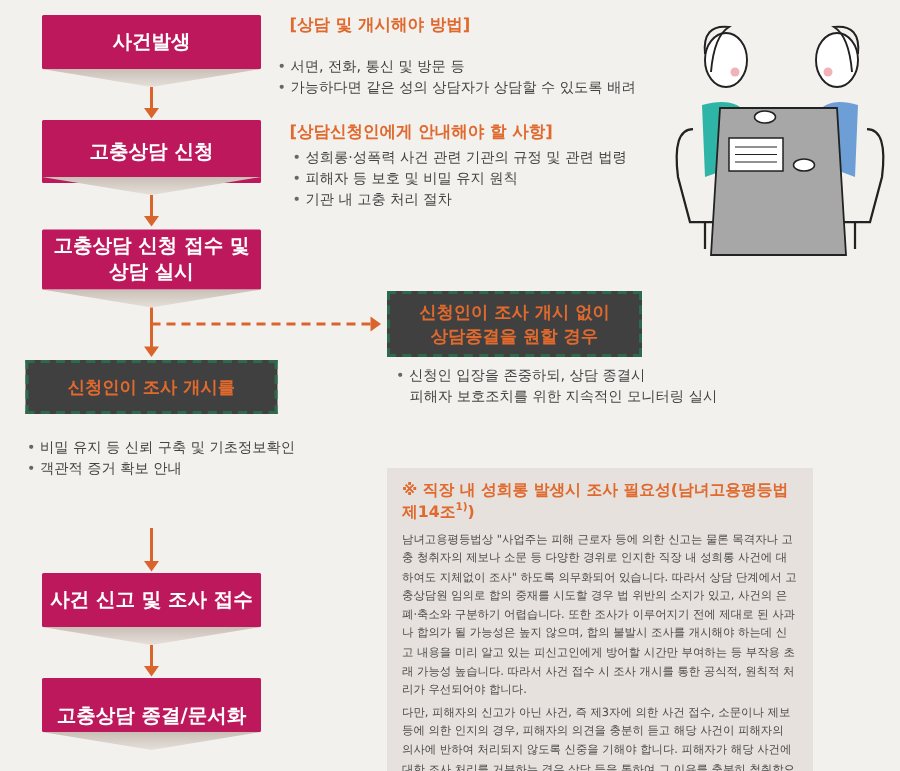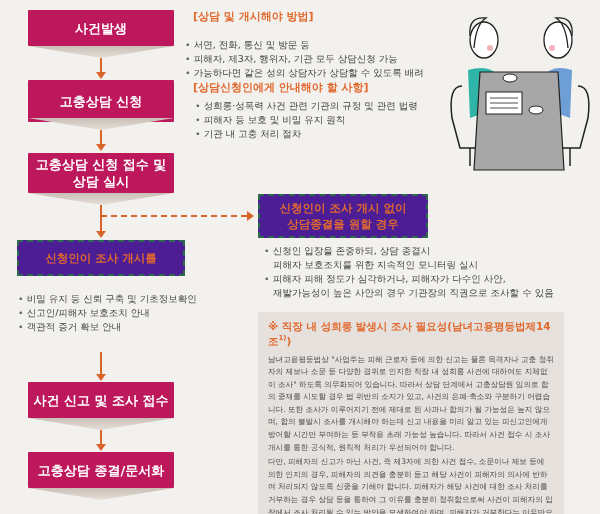--- a/index.html
+++ b/index.html
@@ -3,26 +3,26 @@
 <meta charset="utf-8">
 <style>
   html, body { margin:0; padding:0; }
   body { width:600px; height:514px; background:#f3f1ee; position:relative; overflow:hidden; font-family:"DejaVu Sans", sans-serif; color:#3a3a3a; }
   .step { position:absolute; left:28px; width:146px; background:#be185d; color:#fff; border-radius:1px; display:flex; align-items:center; justify-content:center; text-align:center; font-weight:bold; font-size:13px; line-height:17px; box-sizing:border-box; padding:2px 4px; }
   .step-shadow { position:absolute; left:28px; width:146px; height:12px; background:linear-gradient(#c9bfb6,#e6e0da); clip-path:polygon(0 0,100% 0,50% 100%); }
   .arrow-v { position:absolute; width:2px; background:#d9642c; }
   .arrow-v::after { content:""; position:absolute; left:-4px; bottom:-5px; border-left:5px solid transparent; border-right:5px solid transparent; border-top:7px solid #d9642c; }
   .dash-h { position:absolute; height:0; border-top:2px dashed #d9642c; }
   .dash-h::after { content:""; position:absolute; right:-7px; top:-6px; border-top:5px solid transparent; border-bottom:5px solid transparent; border-left:7px solid #d9642c; }
-  .case-box { position:absolute; border:2px dashed #2d6a4c; background:#4c1d95; color:#e0692e; font-weight:bold; font-size:11.5px; line-height:16px; text-align:center; display:flex; align-items:center; justify-content:center; box-sizing:border-box; }
+  .case-box { position:absolute; border:2px dashed #2d6a4c; background:#404040; color:#e0692e; font-weight:bold; font-size:11.5px; line-height:16px; text-align:center; display:flex; align-items:center; justify-content:center; box-sizing:border-box; }
   .sec-title { position:absolute; color:#e0692e; font-size:11px; font-weight:bold; }
   ul.bul { position:absolute; margin:0; padding:0; list-style:none; font-size:9.5px; line-height:14px; color:#444; }
   ul.bul li::before { content:"• "; color:#666; }
   ul.bul li.wrap { padding-left:9px; text-indent:-9px; }
-  .note { position:absolute; left:258px; top:312px; width:306px; height:202px; background:#e6e1dc; padding:8px 10px; box-sizing:border-box; }
+  .note { position:absolute; left:258px; top:312px; width:284px; height:202px; background:#e6e1dc; padding:8px 10px; box-sizing:border-box; }
   .note-title { color:#e0692e; font-weight:bold; font-size:10.5px; margin-bottom:5px; }
   .note-title sup { font-size:7px; }
   .note p { margin:0 0 2px 0; font-size:7.6px; line-height:12.6px; color:#4a4a4a; }
   .illus { position:absolute; left:440px; top:8px; width:160px; height:165px; }
 </style>
 </head>
 <body>
 
 <div class="step" style="top:10px;height:36px;">
     <span>사건발생</span>
@@ -42,53 +42,49 @@
 <div class="arrow-v" style="left:100px;top:205px;height:28px;"></div>
 <div class="dash-h" style="left:101px;top:215px;width:146px;"></div>
 
 <div class="case-box" style="left:17px;top:240px;width:168px;height:36px;">
   <div>
       <div>신청인이 조사 개시를</div>
     </div>
 </div>
 <ul class="bul" style="left:18px;top:292px;">
   <li>비밀 유지 등 신뢰 구축 및 기초정보확인</li>
-  <li>신고인/피해자 보호조치 안내</li>
   <li>객관적 증거 확보 안내</li>
 </ul>
 <div class="arrow-v" style="left:100px;top:352px;height:24px;"></div>
 
 <div class="step" style="top:382px;height:36px;">
     <span>사건 신고 및 조사 접수</span>
   </div>
 <div class="step-shadow" style="top:418px;"></div>
 <div class="arrow-v" style="left:100px;top:430px;height:16px;"></div>
 
-<div class="step" style="top:452px;height:36px;">
+<div class="step" style="top:452px;height:36px;align-items:flex-end;">
     <span>고충상담 종결/문서화</span>
   </div>
 <div class="step-shadow" style="top:488px;"></div>
 
 <div class="case-box" style="left:258px;top:194px;width:170px;height:44px;">
   <div>
       <div>신청인이 조사 개시 없이</div>
       <div>상담종결을 원할 경우</div>
     </div>
 </div>
 <ul class="bul" style="left:264px;top:244px;width:330px;">
   <li class="wrap" style="white-space:pre-line;">신청인 입장을 존중하되, 상담 종결시
 피해자 보호조치를 위한 지속적인 모니터링 실시</li>
-  <li class="wrap" style="white-space:pre-line;">피해자 피해 정도가 심각하거나, 피해자가 다수인 사안,
-재발가능성이 높은 사안의 경우 기관장의 직권으로 조사할 수 있음</li>
 </ul>
 
 <div class="sec-title" style="left:193px;top:9px;">[상담 및 개시해야 방법]</div>
 <ul class="bul" style="left:185px;top:27px;margin-top:11px;">
   <li>서면, 전화, 통신 및 방문 등</li>
-  <li>피해자, 제3자, 행위자, 기관 모두 상담신청 가능</li>
   <li>가능하다면 같은 성의 상담자가 상담할 수 있도록 배려</li>
 </ul>
 
 <div class="sec-title" style="left:193px;top:80px;">[상담신청인에게 안내해야 할 사항]</div>
 <ul class="bul" style="left:195px;top:99px;">
   <li>성희롱·성폭력 사건 관련 기관의 규정 및 관련 법령</li>
   <li>피해자 등 보호 및 비밀 유지 원칙</li>
   <li>기관 내 고충 처리 절차</li>
 </ul>
 

